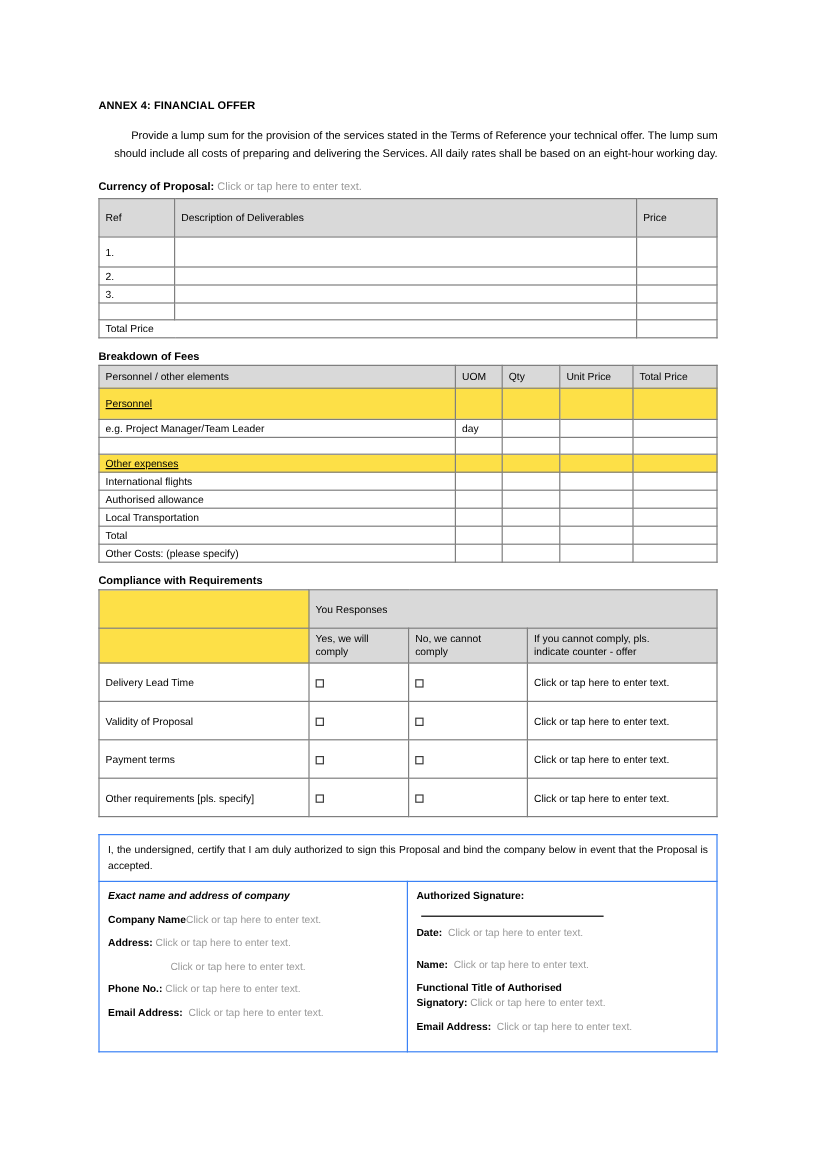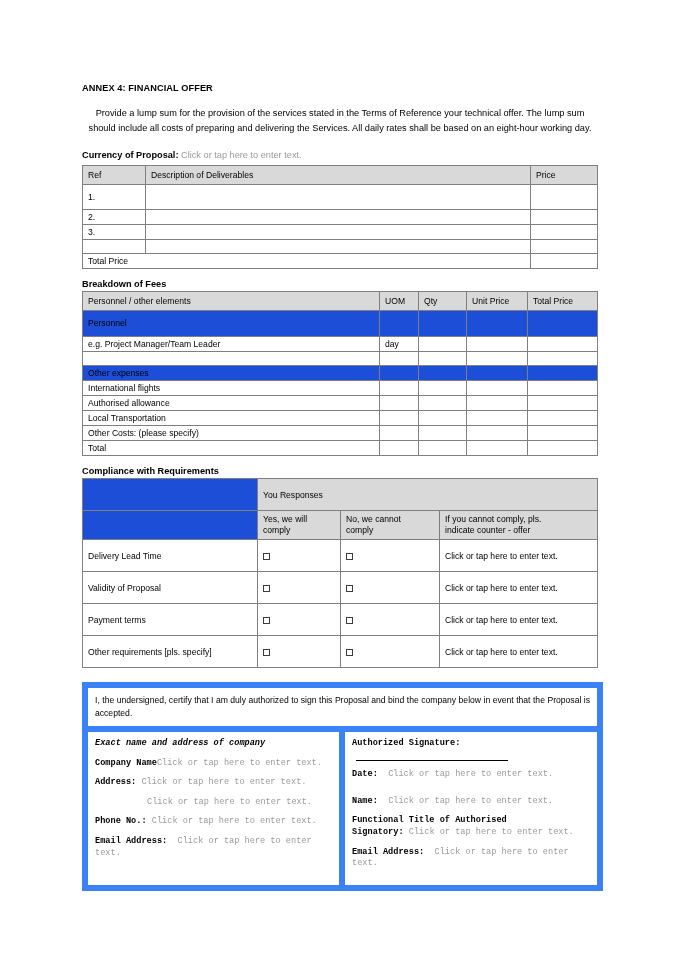--- a/index.html
+++ b/index.html
@@ -21,21 +21,21 @@
   .doc-title {
     font-size: 9.2px;
     font-weight: bold;
     letter-spacing: 0.1px;
     margin: 0 0 13px 0;
   }
   .intro {
     font-size: 9.2px;
     line-height: 1.62;
     margin: 0 0 13px 0;
-    text-align: center;
+    text-align: right;
     width: 516px;
   }
   .field-line {
     font-size: 9.2px;
     margin: 0 0 3px 0;
     line-height: 1.4;
   }
   .field-line b { font-weight: bold; }
   .ph { color: #9a9a9a; }
   .section-label {
@@ -55,29 +55,29 @@
     padding: 2px 5px;
     vertical-align: middle;
     font-weight: normal;
     text-align: left;
   }
   .hdr {
     background: #d9d9d9;
     font-weight: bold;
     text-align: center;
   }
-  .shade { background: #1d4ed8; }
+  .shade { background: #fde047; text-decoration: underline; }
   .ctr { text-align: center; }
   .rgt { text-align: right; }
   .bold { font-weight: bold; }
 
   
   .t1 td { height: 14px; }
   .t1 .row-tall td { height: 25px; }
-  .t1 .hdr { height: 19px; margin-left: 44px; }
+  .t1 .hdr { height: 32px; margin-left: 44px; }
 
   
   .t2 td { height: 14.5px; }
   .t2 .hdr { height: 19px; }
   .t2 .tall td { height: 26px; }
 
   
   .t3 td { height: 32px; }
   .t3 .sub td { height: 29px; line-height: 1.35; }
   .chk {
@@ -91,31 +91,31 @@
 
   
   .sig {
     border-collapse: collapse;
     width: 515px;
     font-size: 8.6px;
     table-layout: fixed;
     margin-top: 14px;
   }
   .sig td {
-    border: 6px solid #3b82f6;
+    border: 1px solid #3b82f6;
     padding: 6px 7px 7px 7px;
     vertical-align: top;
   }
   .certify {
     font-size: 8.6px;
     line-height: 1.45;
     text-align: justify;
     text-justify: inter-word;
   }
-  .sig-col { height: 128px; font-family: Liberation Mono, monospace; }
+  .sig-col { height: 128px; }
   .sig-line { margin: 0 0 8px 0; line-height: 1.35; }
   .sig-line.gap { margin-bottom: 15px; }
   .italic { font-style: italic; font-weight: bold; }
   .indent { padding-left: 52px; }
   .ruler {
     display: inline-block;
     border-bottom: 1.4px solid #000;
     width: 152px;
     vertical-align: bottom;
     margin-left: 4px;
@@ -234,28 +234,28 @@
         <td></td>
       </tr>
       <tr>
         <td>Local Transportation</td>
         <td class="ctr"></td>
         <td class="ctr"></td>
         <td></td>
         <td></td>
       </tr>
       <tr>
+        <td class="bold">Total</td>
+        <td class="ctr"></td>
+        <td class="ctr"></td>
+        <td></td>
+        <td></td>
+      </tr>
+      <tr>
         <td>Other Costs: (please specify)</td>
-        <td class="ctr"></td>
-        <td class="ctr"></td>
-        <td></td>
-        <td></td>
-      </tr>
-      <tr>
-        <td class="bold">Total</td>
         <td class="ctr"></td>
         <td class="ctr"></td>
         <td></td>
         <td></td>
       </tr>
     </tbody>
   </table>
 
   <div class="section-label">Compliance with Requirements</div>
   <table class="doc t3">

